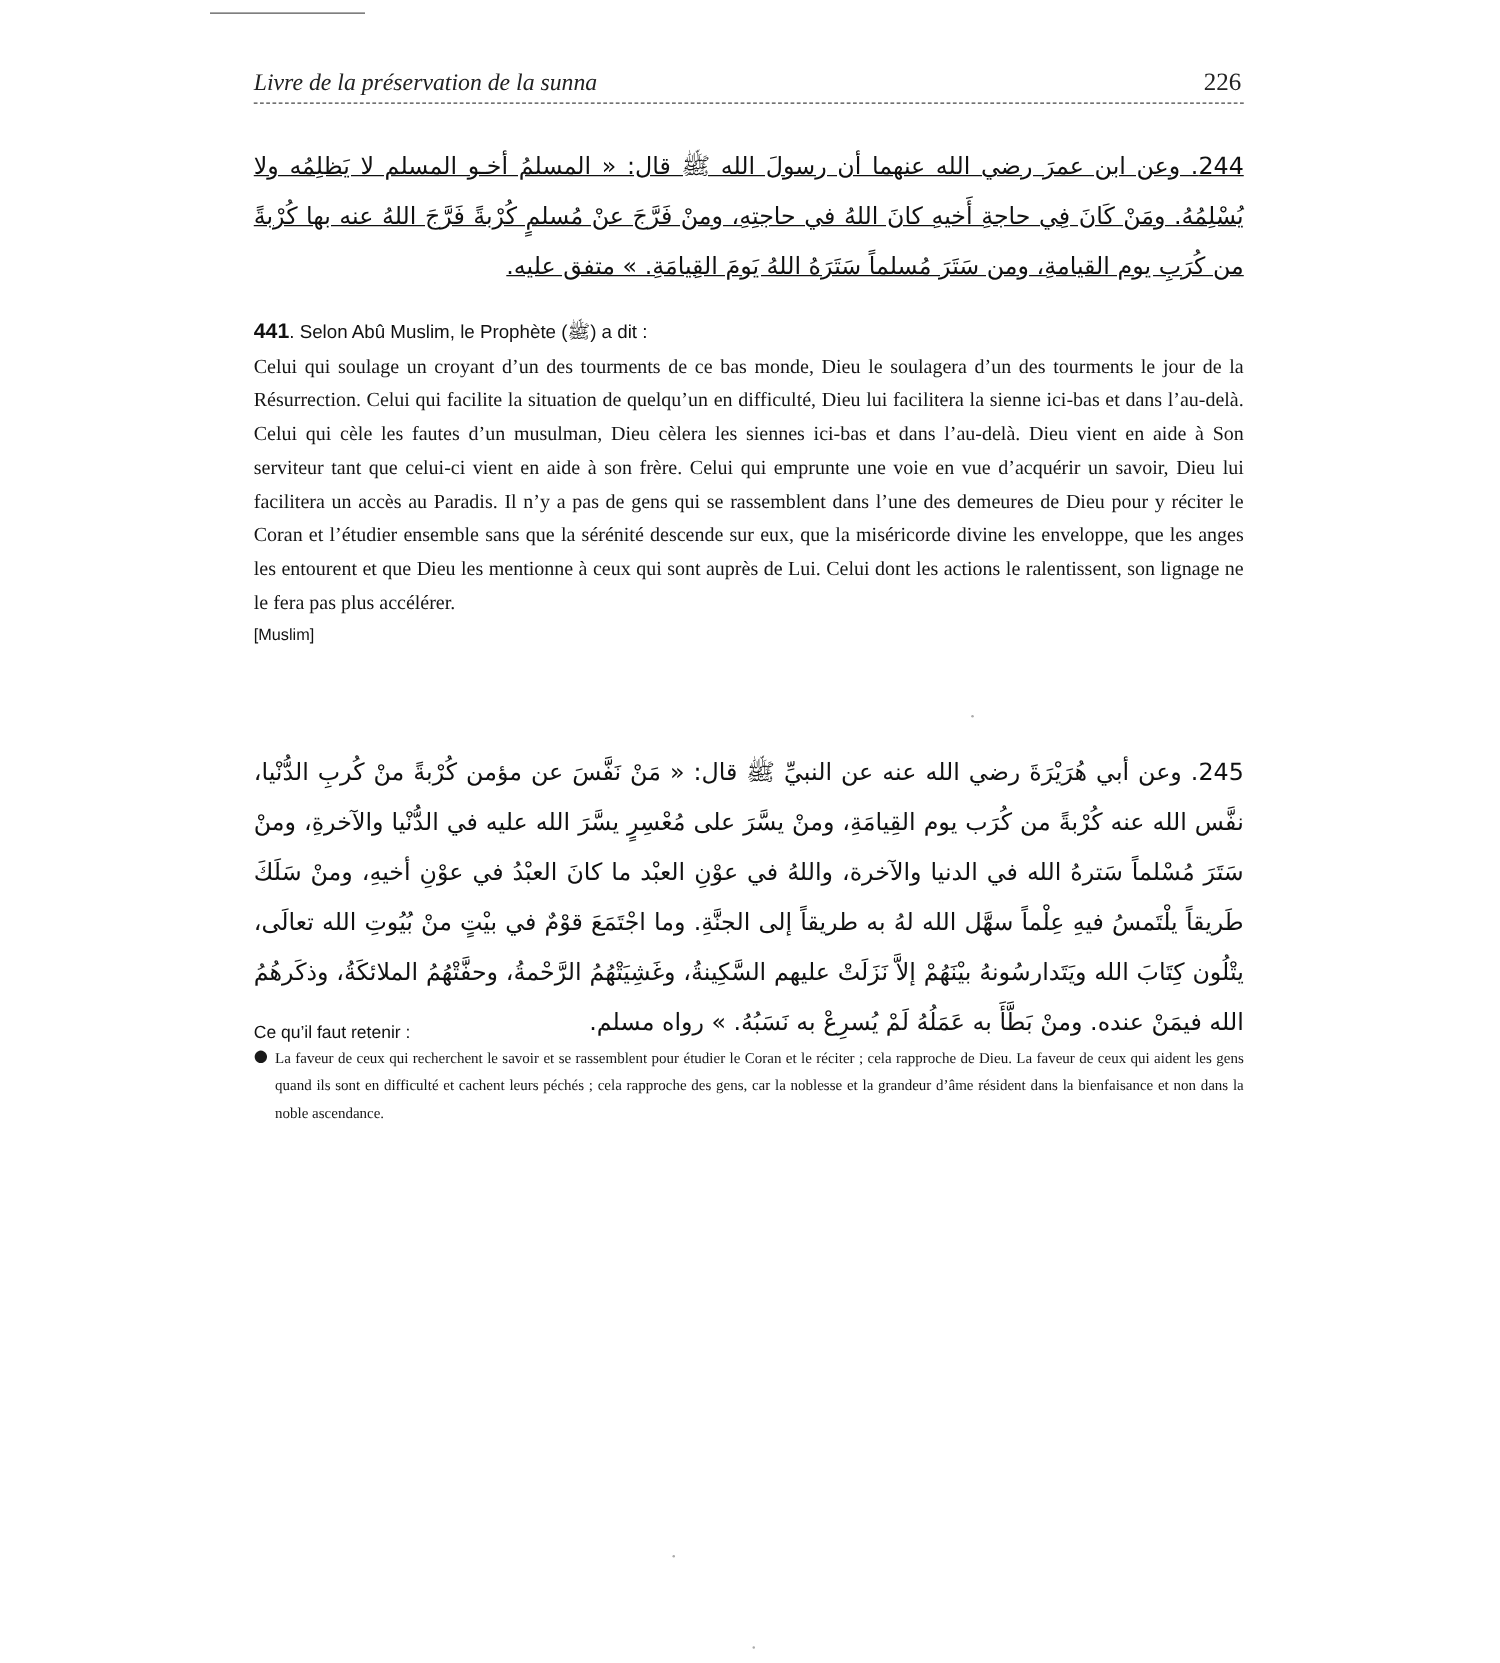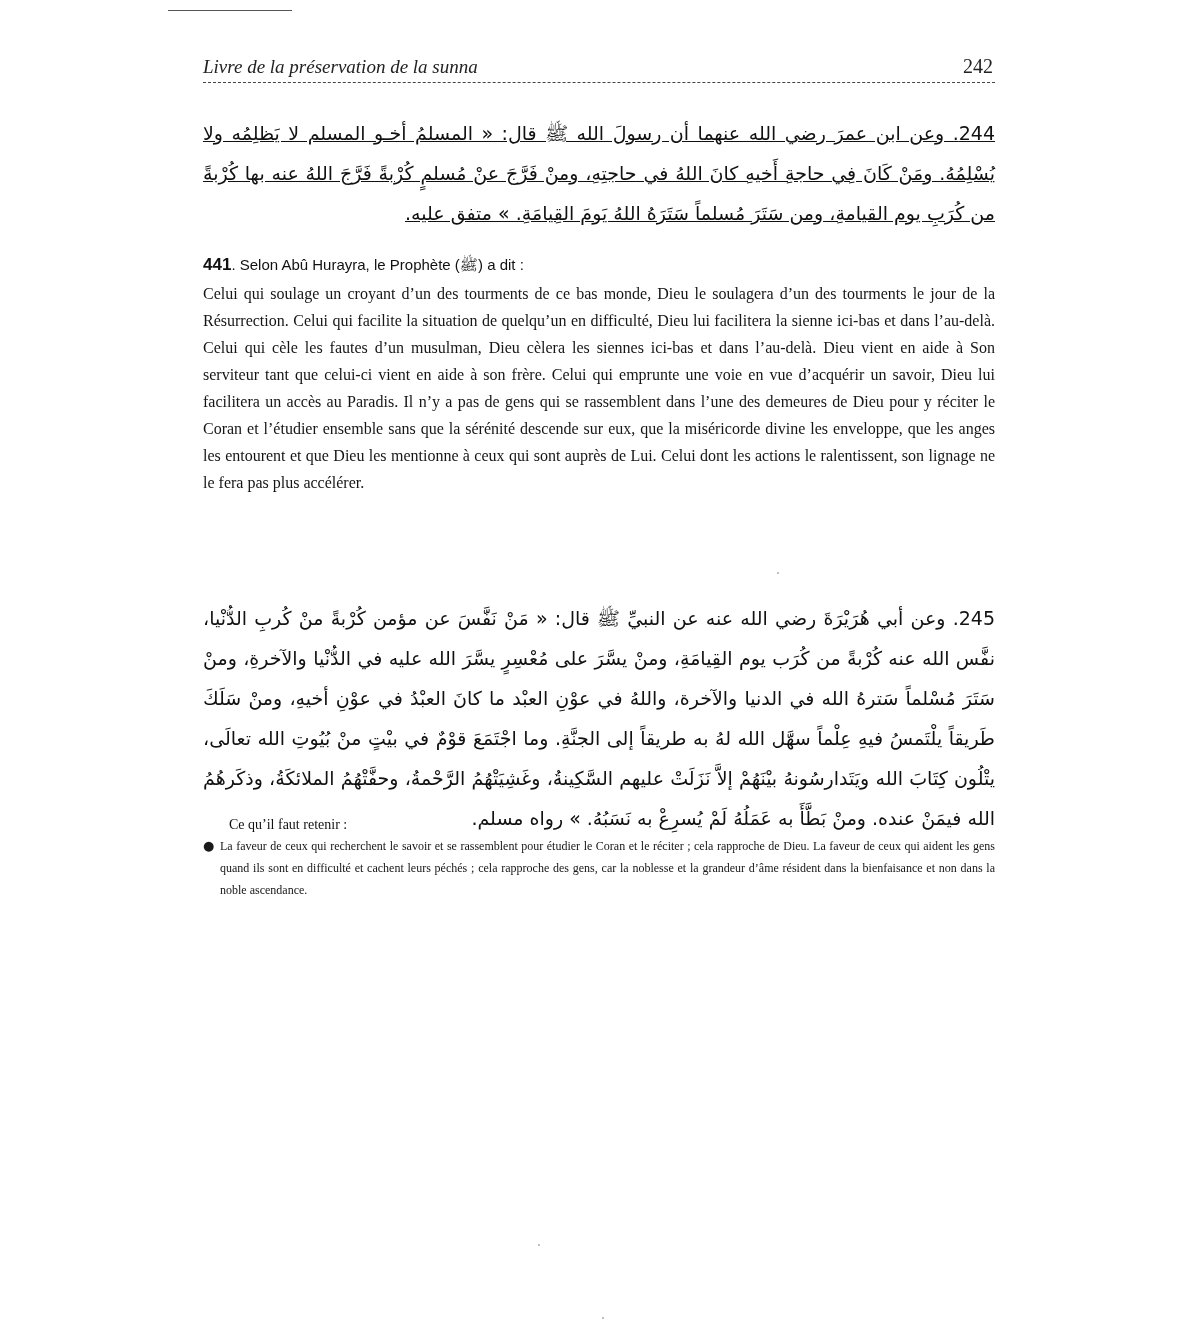--- a/index.html
+++ b/index.html
@@ -100,25 +100,24 @@
       margin-top: 4px;
       color: #111;
     }
     .retain {
       position: absolute;
       left: 203px;
       top: 817px;
       width: 792px;
     }
     .retain-title {
-      font-family: Liberation Serif, serif;
+      font-family: Liberation Sans, sans-serif;
       font-size: 14px;
       color: #111;
       margin-bottom: 2px;
-      margin-left: 26px;
     }
     .retain-item {
       display: flex;
       align-items: flex-start;
     }
     .bullet {
       width: 17px;
       flex: 0 0 17px;
       font-size: 13px;
       line-height: 22px;
@@ -138,30 +137,31 @@
       border-radius: 50%;
     }
   </style>
 </head>
 <body>
 
 <div class="top-mark"></div>
 
 <div class="running-header">
   <span class="header-title">Livre de la préservation de la sunna</span>
-  <span class="page-number">242</span>
+  <span class="page-number">226</span>
 </div>
 
 <div class="arabic hadith-ar-244">244. وعن ابن عمرَ رضي الله عنهما أن رسولَ الله ﷺ قال: « المسلمُ أخـو المسلم لا يَظلِمُه ولا يُسْلِمُهُ. ومَنْ كَانَ فِي حاجةِ أَخيهِ كانَ اللهُ في حاجتِهِ، ومنْ فَرَّجَ عنْ مُسلمٍ كُرْبةً فَرَّجَ اللهُ عنه بها كُرْبةً من كُرَبِ يوم القيامةِ، ومن سَتَرَ مُسلماً سَتَرَهُ اللهُ يَومَ القِيامَةِ. » متفق عليه.</div>
 
 <div class="hadith-fr">
   <div class="fr-heading">
-    <span class="num">441</span><span>. Selon Abû Hurayra, le Prophète (ﷺ) a dit :</span>
+    <span class="num">441</span><span>. Selon Abû Muslim, le Prophète (ﷺ) a dit :</span>
   </div>
   <p class="fr-body">Celui qui soulage un croyant d’un des tourments de ce bas monde, Dieu le soulagera d’un des tourments le jour de la Résurrection. Celui qui facilite la situation de quelqu’un en difficulté, Dieu lui facilitera la sienne ici-bas et dans l’au-delà. Celui qui cèle les fautes d’un musulman, Dieu cèlera les siennes ici-bas et dans l’au-delà. Dieu vient en aide à Son serviteur tant que celui-ci vient en aide à son frère. Celui qui emprunte une voie en vue d’acquérir un savoir, Dieu lui facilitera un accès au Paradis. Il n’y a pas de gens qui se rassemblent dans l’une des demeures de Dieu pour y réciter le Coran et l’étudier ensemble sans que la sérénité descende sur eux, que la miséricorde divine les enveloppe, que les anges les entourent et que Dieu les mentionne à ceux qui sont auprès de Lui. Celui dont les actions le ralentissent, son lignage ne le fera pas plus accélérer.</p>
+  <div class="fr-source">[Muslim]</div>
 </div>
 
 <div class="arabic hadith-ar-245">245. وعن أبي هُرَيْرَةَ رضي الله عنه عن النبيِّ ﷺ قال: « مَنْ نَفَّسَ عن مؤمن كُرْبةً منْ كُربِ الدُّنْيا، نفَّس الله عنه كُرْبةً من كُرَب يوم القِيامَةِ، ومنْ يسَّرَ على مُعْسِرٍ يسَّرَ الله عليه في الدُّنْيا والآخرةِ، ومنْ سَتَرَ مُسْلماً سَترهُ الله في الدنيا والآخرة، واللهُ في عوْنِ العبْد ما كانَ العبْدُ في عوْنِ أخيهِ، ومنْ سَلَكَ طَريقاً يلْتَمسُ فيهِ عِلْماً سهَّل الله لهُ به طريقاً إلى الجنَّةِ. وما اجْتَمَعَ قوْمٌ في بيْتٍ منْ بُيُوتِ الله تعالَى، يتْلُون كِتَابَ الله ويَتَدارسُونهُ بيْنَهُمْ إلاَّ نَزَلَتْ عليهم السَّكِينةُ، وغَشِيَتْهُمُ الرَّحْمةُ، وحفَّتْهُمُ الملائكَةُ، وذكَرهُمُ الله فيمَنْ عنده. ومنْ بَطَّأَ به عَمَلُهُ لَمْ يُسرِعْ به نَسَبُهُ. » رواه مسلم.</div>
 
 <div class="retain">
   <div class="retain-title">Ce qu’il faut retenir :</div>
   <div class="retain-item">
     <span class="bullet">●</span>
     <span class="retain-text">La faveur de ceux qui recherchent le savoir et se rassemblent pour étudier le Coran et le réciter ; cela rapproche de Dieu. La faveur de ceux qui aident les gens quand ils sont en difficulté et cachent leurs péchés ; cela rapproche des gens, car la noblesse et la grandeur d’âme résident dans la bienfaisance et non dans la noble ascendance.</span>
   </div>

